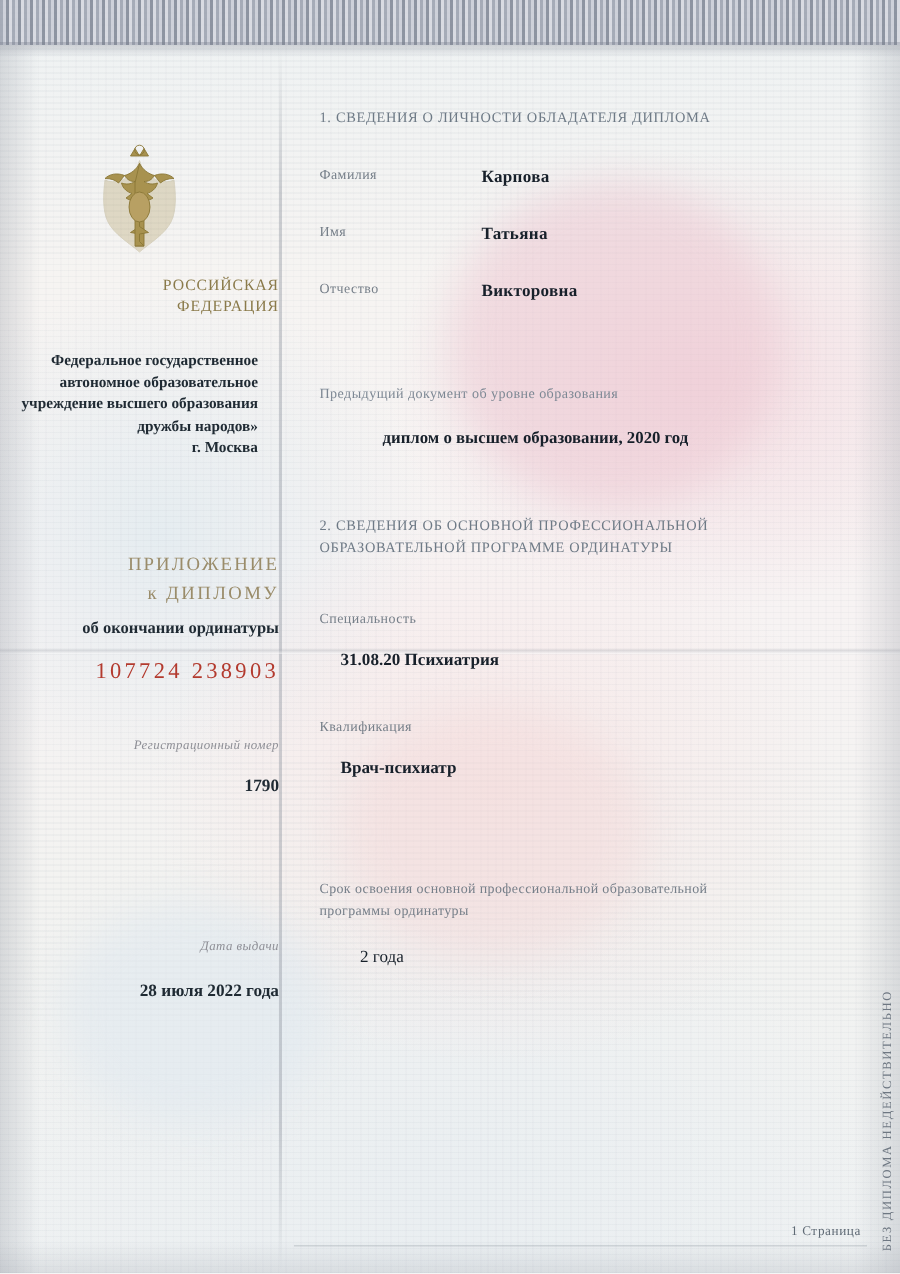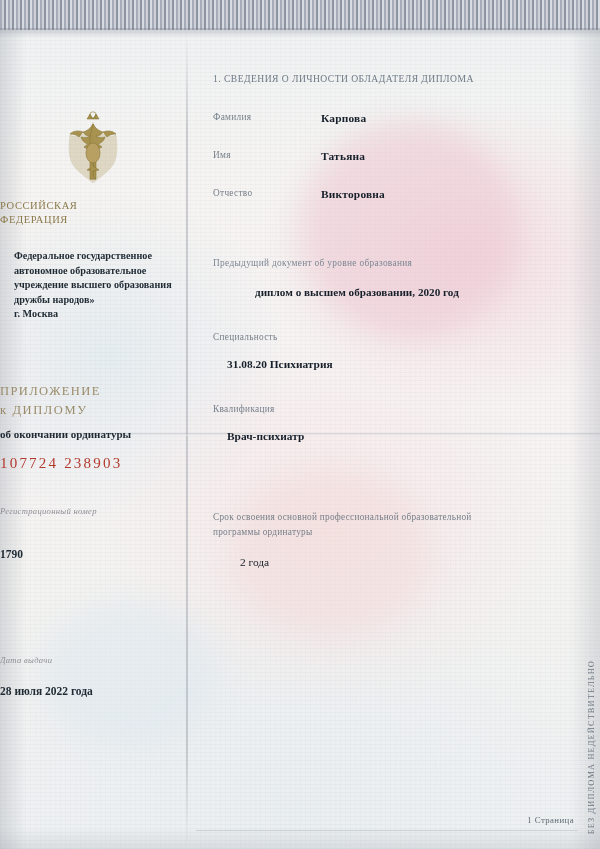--- a/index.html
+++ b/index.html
@@ -106,23 +106,23 @@
     position: absolute;
     left: 0; right: 0; bottom: 0; height: 22px;
     background: linear-gradient(0deg, rgba(150,155,165,0.22), rgba(150,155,165,0));
     pointer-events: none;
   }
 
   
   .left-stub {
     position: absolute;
     left: 0;
-    top: 51px;
+    top: 36px;
     width: 186px;
-    text-align: left;
+    text-align: right;
     color: #2d3a46;
   }
   .emblem {
     margin: 58px auto 6px auto;
     width: 74px;
     height: 84px;
     position: relative;
   }
   .emblem svg { display: block; }
   .country-name {
@@ -163,21 +163,21 @@
     font-family: "Liberation Serif", serif;
   }
   .reg-label {
     margin-top: 34px;
     font-size: 8.6px;
     color: #8e8f96;
     font-style: italic;
     letter-spacing: 0.3px;
   }
   .reg-value {
-    margin-top: 32px;
+    margin-top: 17px;
     font-size: 11.5px;
     font-weight: bold;
     color: #1f2a33;
   }
   .date-label {
     margin-top: 95px;
     font-size: 8.6px;
     color: #8e8f96;
     font-style: italic;
     letter-spacing: 0.3px;
@@ -392,20 +392,24 @@
 
     <div class="field-row">
       <div class="field-label">Отчество</div>
       <div class="field-value">Викторовна</div>
     </div>
 
 
     <div class="prev-doc-label">Предыдущий документ об уровне образования</div>
     <div class="prev-doc-value">диплом о высшем образовании, 2020 год</div>
 
+    <div class="section-heading sec2">
+      <span>2. СВЕДЕНИЯ ОБ ОСНОВНОЙ ПРОФЕССИОНАЛЬНОЙ</span>
+      <span class="l2">ОБРАЗОВАТЕЛЬНОЙ ПРОГРАММЕ ОРДИНАТУРЫ</span>
+    </div>
 
     <div class="subfield">
       <div class="subfield-label">Специальность</div>
       <div class="subfield-value">31.08.20 Психиатрия</div>
     </div>
 
     <div class="subfield">
       <div class="subfield-label">Квалификация</div>
       <div class="subfield-value">Врач-психиатр</div>
     </div>

